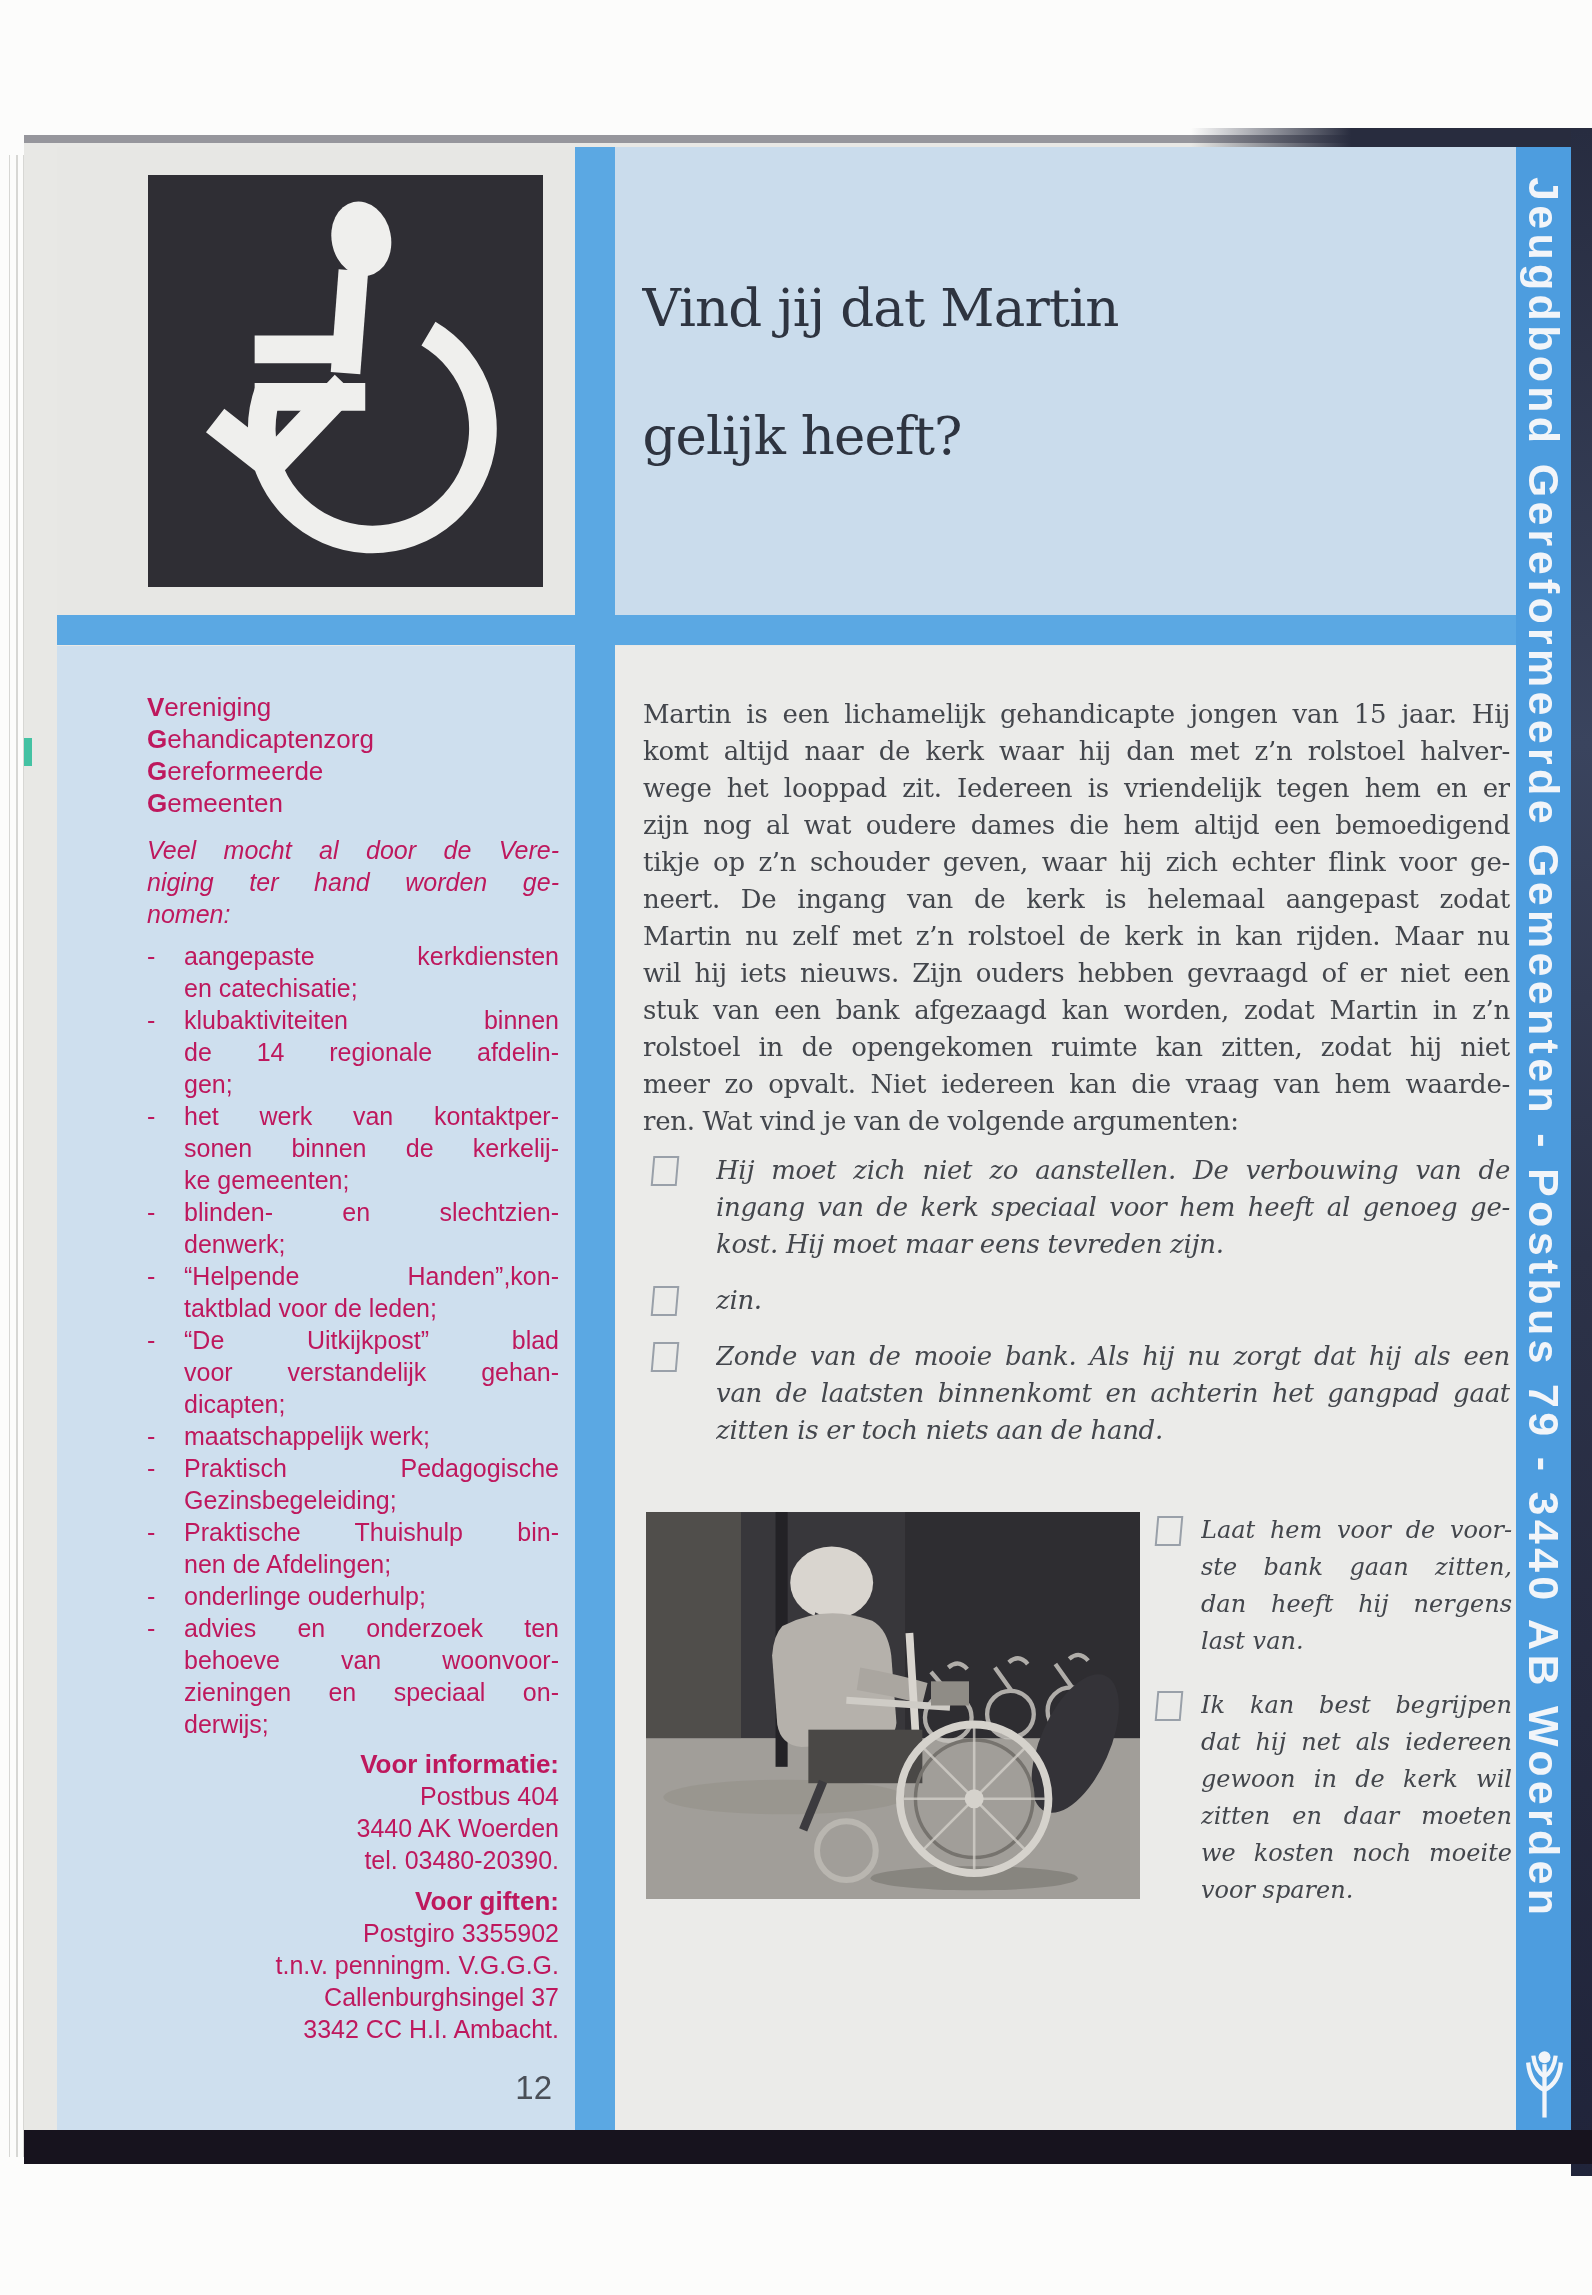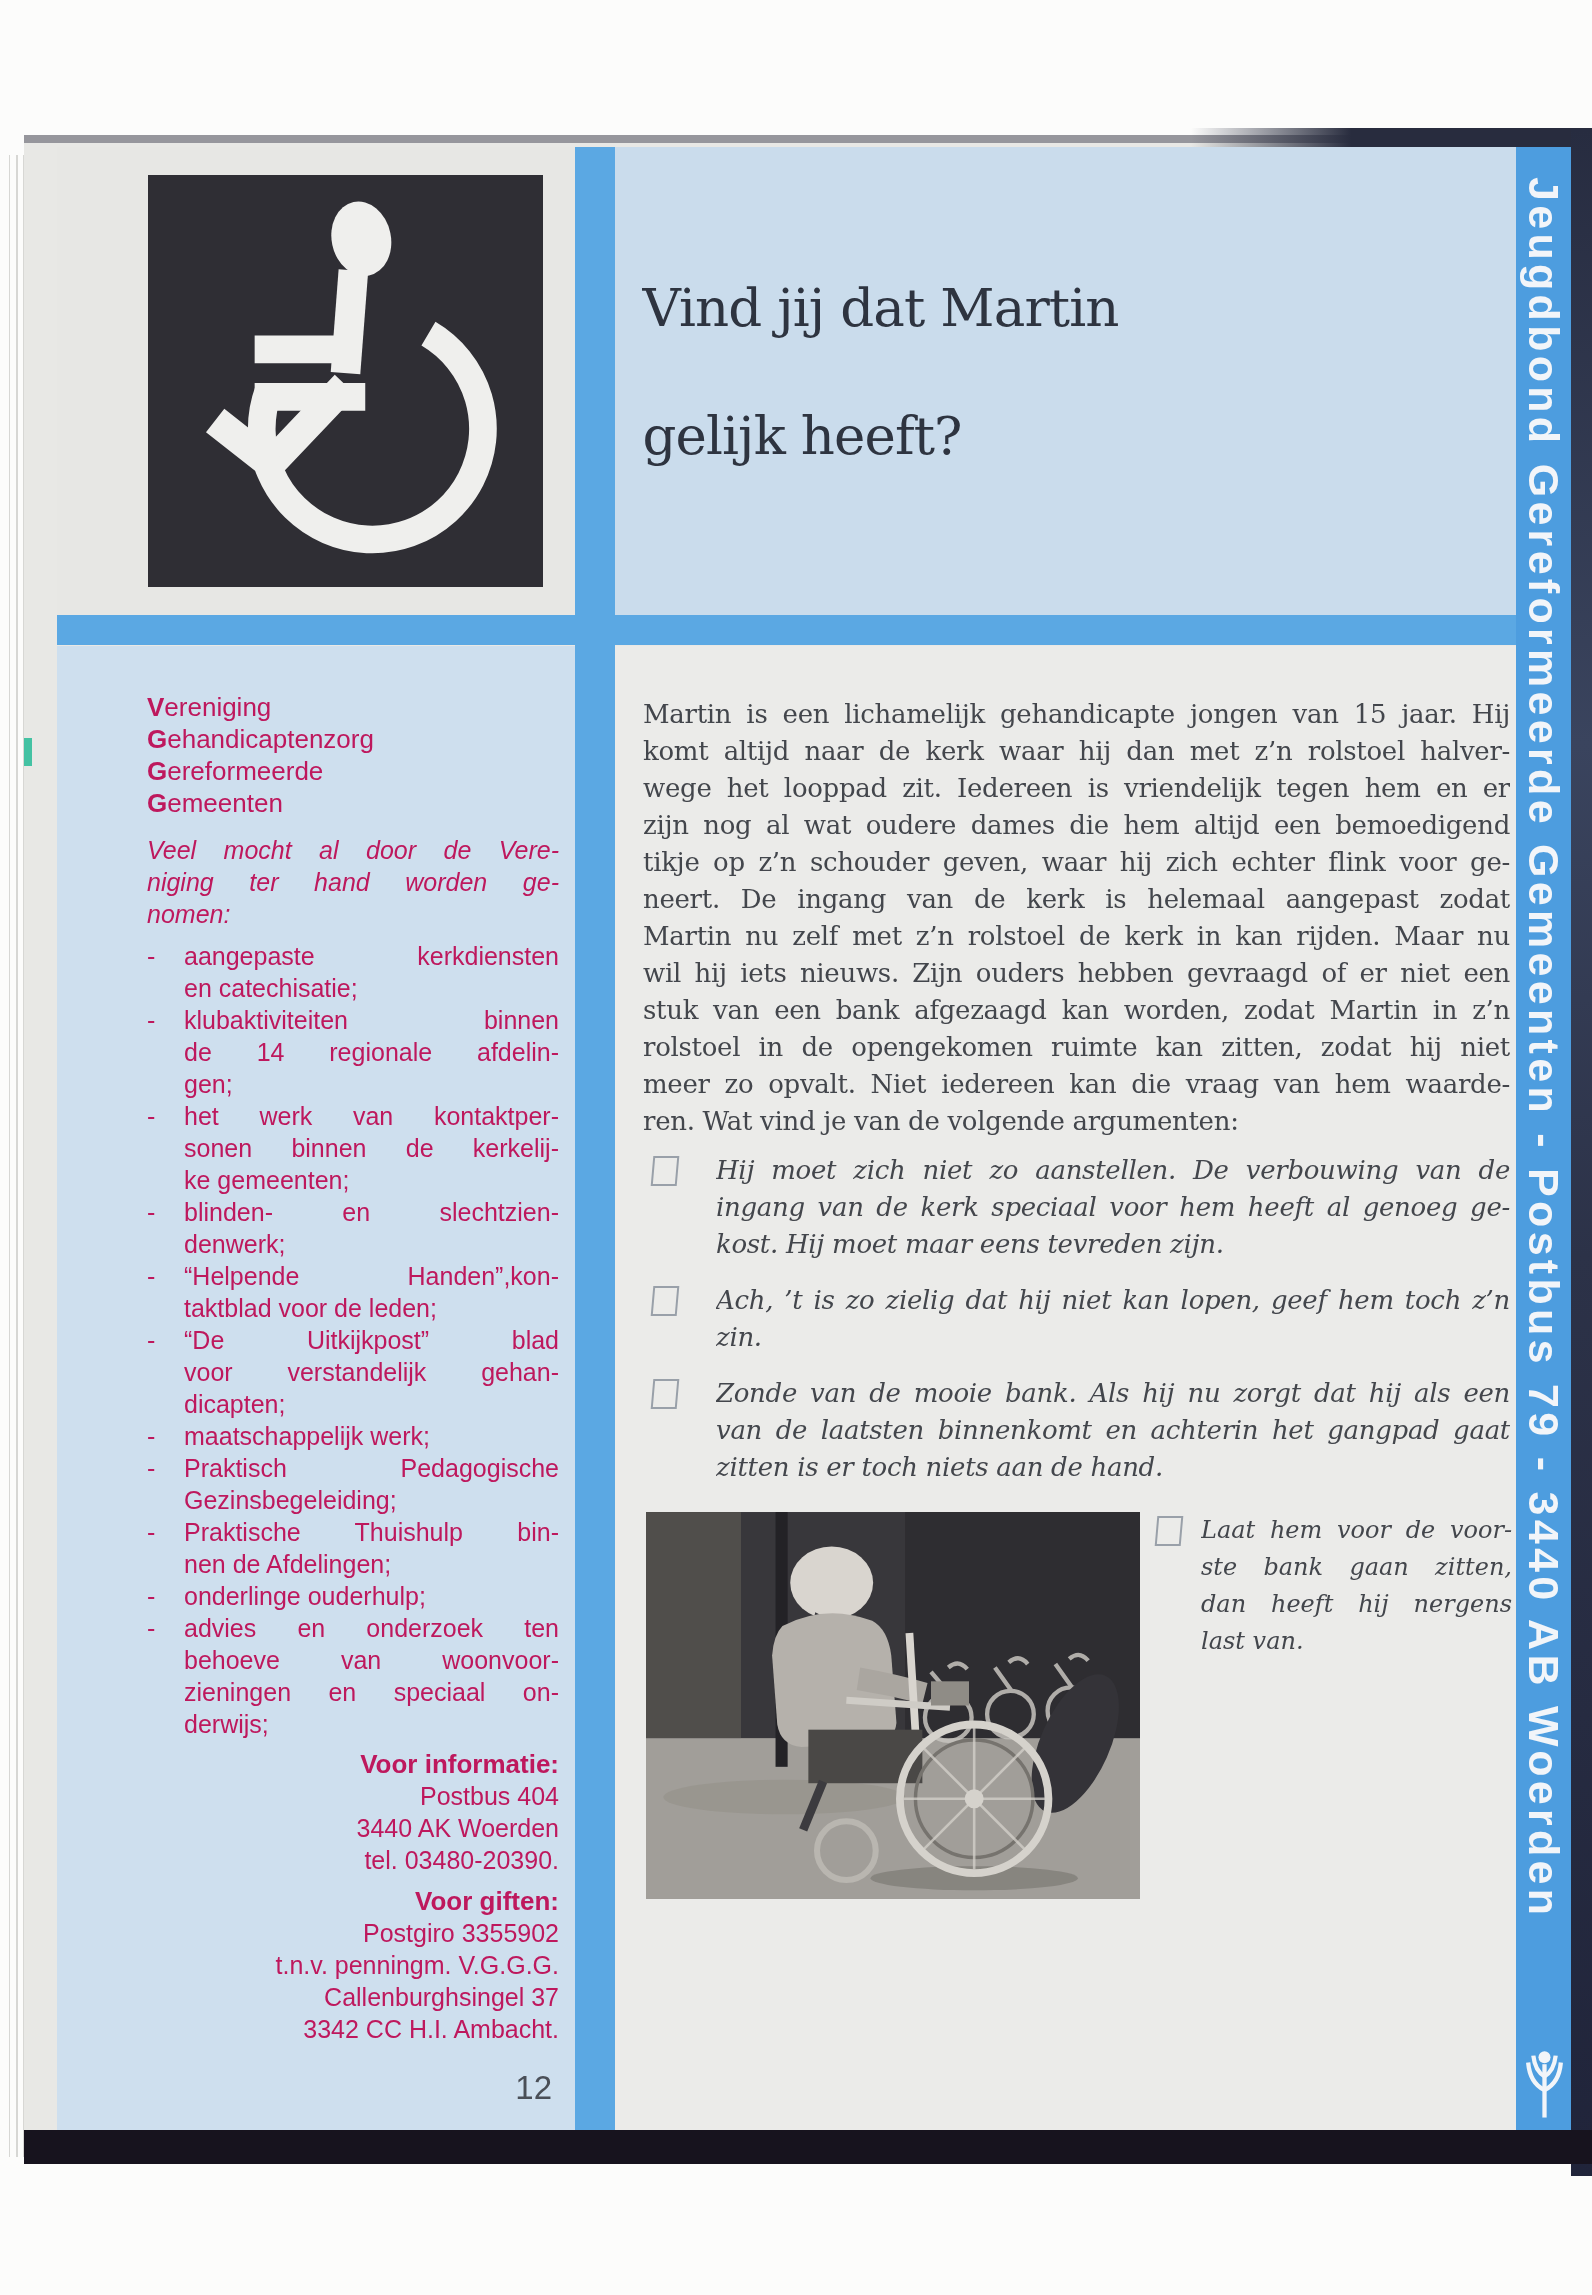--- a/index.html
+++ b/index.html
@@ -248,21 +248,20 @@
         <span class="marker checkbox"></span>
         <div class="lines">
           <div class="line just">Hij moet zich niet zo aanstellen. De verbouwing van de</div>
           <div class="line just">ingang van de kerk speciaal voor hem heeft al genoeg ge-</div>
           <div class="line">kost. Hij moet maar eens tevreden zijn.</div>
         </div>
       </div>
       <div class="item">
         <span class="marker checkbox"></span>
         <div class="lines">
-          <div class="line just">Ach, ’t is zo zielig dat hij niet kan lopen, geef hem toch z’n</div>
           <div class="line">zin.</div>
         </div>
       </div>
       <div class="item">
         <span class="marker checkbox"></span>
         <div class="lines">
           <div class="line just">Zonde van de mooie bank. Als hij nu zorgt dat hij als een</div>
           <div class="line just">van de laatsten binnenkomt en achterin het gangpad gaat</div>
           <div class="line">zitten is er toch niets aan de hand.</div>
         </div>
@@ -271,20 +270,31 @@
 </div>
 
 <div class="abs side-args arguments">
     <div class="item">
       <span class="marker checkbox"></span>
       <div class="lines">
         <div class="line just">Laat hem voor de voor-</div>
         <div class="line just">ste bank gaan zitten,</div>
         <div class="line just">dan heeft hij nergens</div>
         <div class="line">last van.</div>
+      </div>
+    </div>
+    <div class="item">
+      <span class="marker checkbox"></span>
+      <div class="lines">
+        <div class="line just">Ik kan best begrijpen</div>
+        <div class="line just">dat hij net als iedereen</div>
+        <div class="line just">gewoon in de kerk wil</div>
+        <div class="line just">zitten en daar moeten</div>
+        <div class="line just">we kosten noch moeite</div>
+        <div class="line">voor sparen.</div>
       </div>
     </div>
   </div>
 
 <div class="abs photo">
   <svg viewBox="0 0 572 448">
     <rect x="0" y="0" width="572" height="448" fill="#8e8b88"></rect>
     <rect x="0" y="0" width="572" height="262" fill="#38373b"></rect>
     <rect x="300" y="0" width="272" height="262" fill="#2e2d31"></rect>
     <rect x="0" y="0" width="110" height="262" fill="#504e4b"></rect>

